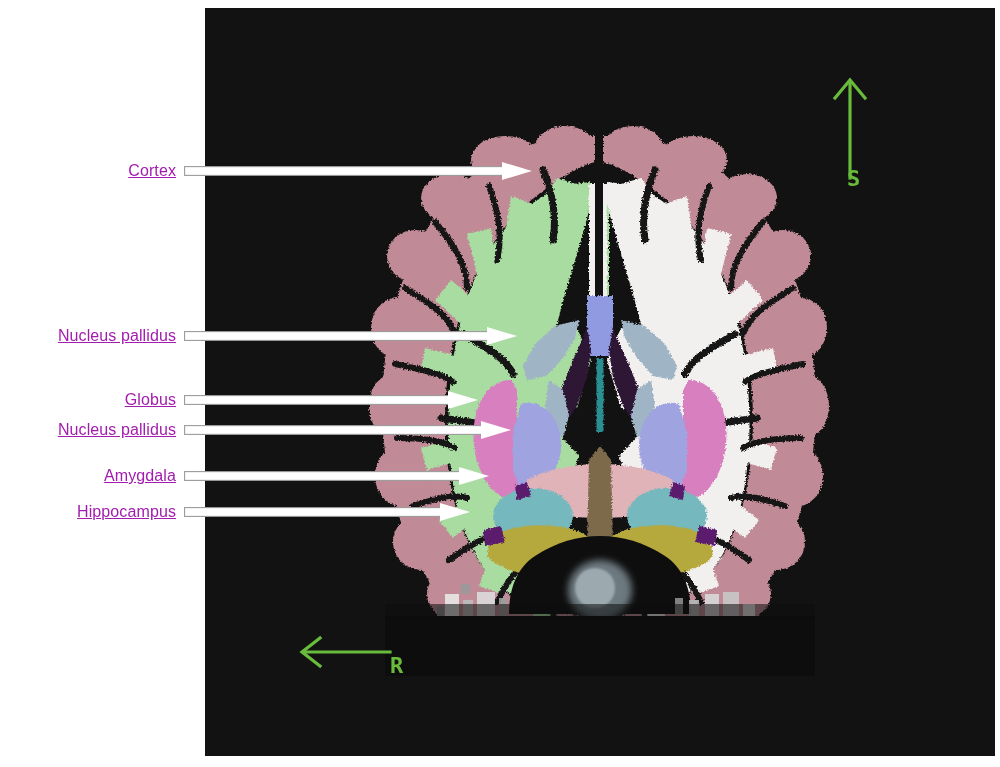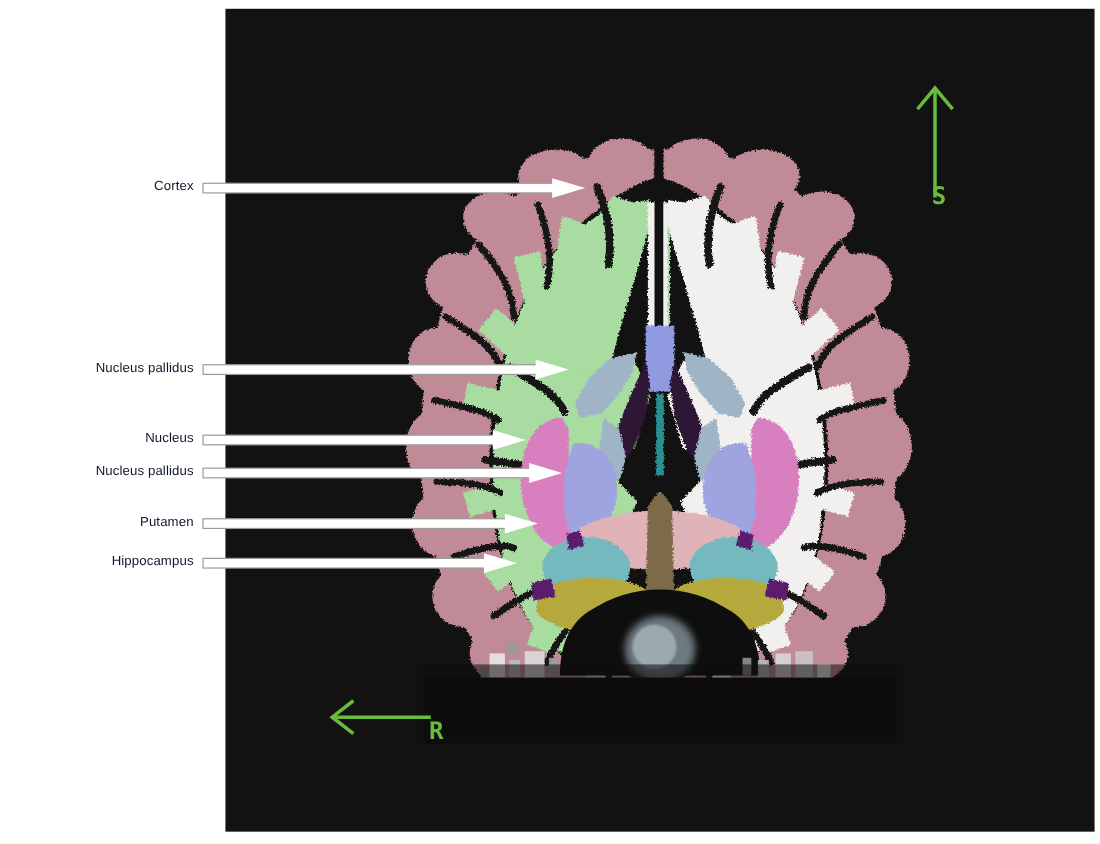--- a/index.html
+++ b/index.html
@@ -49,25 +49,26 @@
   }
   #orient-s { left: 612px; top: 58px; }
   #orient-s .orient-letter { left: 30px; top: 100px; }
   #orient-r { left: 85px; top: 622px; }
   #orient-r .orient-letter { left: 100px; top: 23px; }
 
   
   .annot-label {
     position: absolute;
     text-align: right;
-    font-size: 12px;
-    color: #0f172a;
+    font-size: 16px;
+    color: #a21caf;
     white-space: nowrap;
     line-height: 1;
     letter-spacing: 0.1px;
+    text-decoration: underline;
   }
   .leader {
     position: absolute;
     height: 22px;
     pointer-events: none;
   }
   .leader svg { display:block; overflow: visible; }
 </style>
 </head>
 <body>
@@ -359,23 +360,23 @@
           <polyline points="30,8 12,22 30,36"></polyline>
         </g>
       </svg>
       <span class="orient-letter" style="color:#69bb3c">R</span>
     </div>
 
   </div>
 
   <div class="annot-label" style="right:824px; top:163px;">Cortex</div>
   <div class="annot-label" style="right:824px; top:328px;">Nucleus pallidus</div>
-  <div class="annot-label" style="right:824px; top:392px;">Nucleus</div>
+  <div class="annot-label" style="right:824px; top:392px;">Globus</div>
   <div class="annot-label" style="right:824px; top:422px;">Nucleus pallidus</div>
-  <div class="annot-label" style="right:824px; top:468px;">Putamen</div>
+  <div class="annot-label" style="right:824px; top:468px;">Amygdala</div>
   <div class="annot-label" style="right:824px; top:504px;">Hippocampus</div>
 
   <div class="leader" style="left:184px; top:160px; width:352px;">
     <svg width="352" height="22" viewBox="0 0 352 22">
       <rect x="0.6" y="6.6" width="322" height="8.8" fill="#ffffff" stroke="#9b9b9b" stroke-width="1.1"></rect>
       <polygon points="318,2 348,11 318,20" fill="#ffffff"></polygon>
     </svg>
   </div>
 
   <div class="leader" style="left:184px; top:325px; width:337px;">

